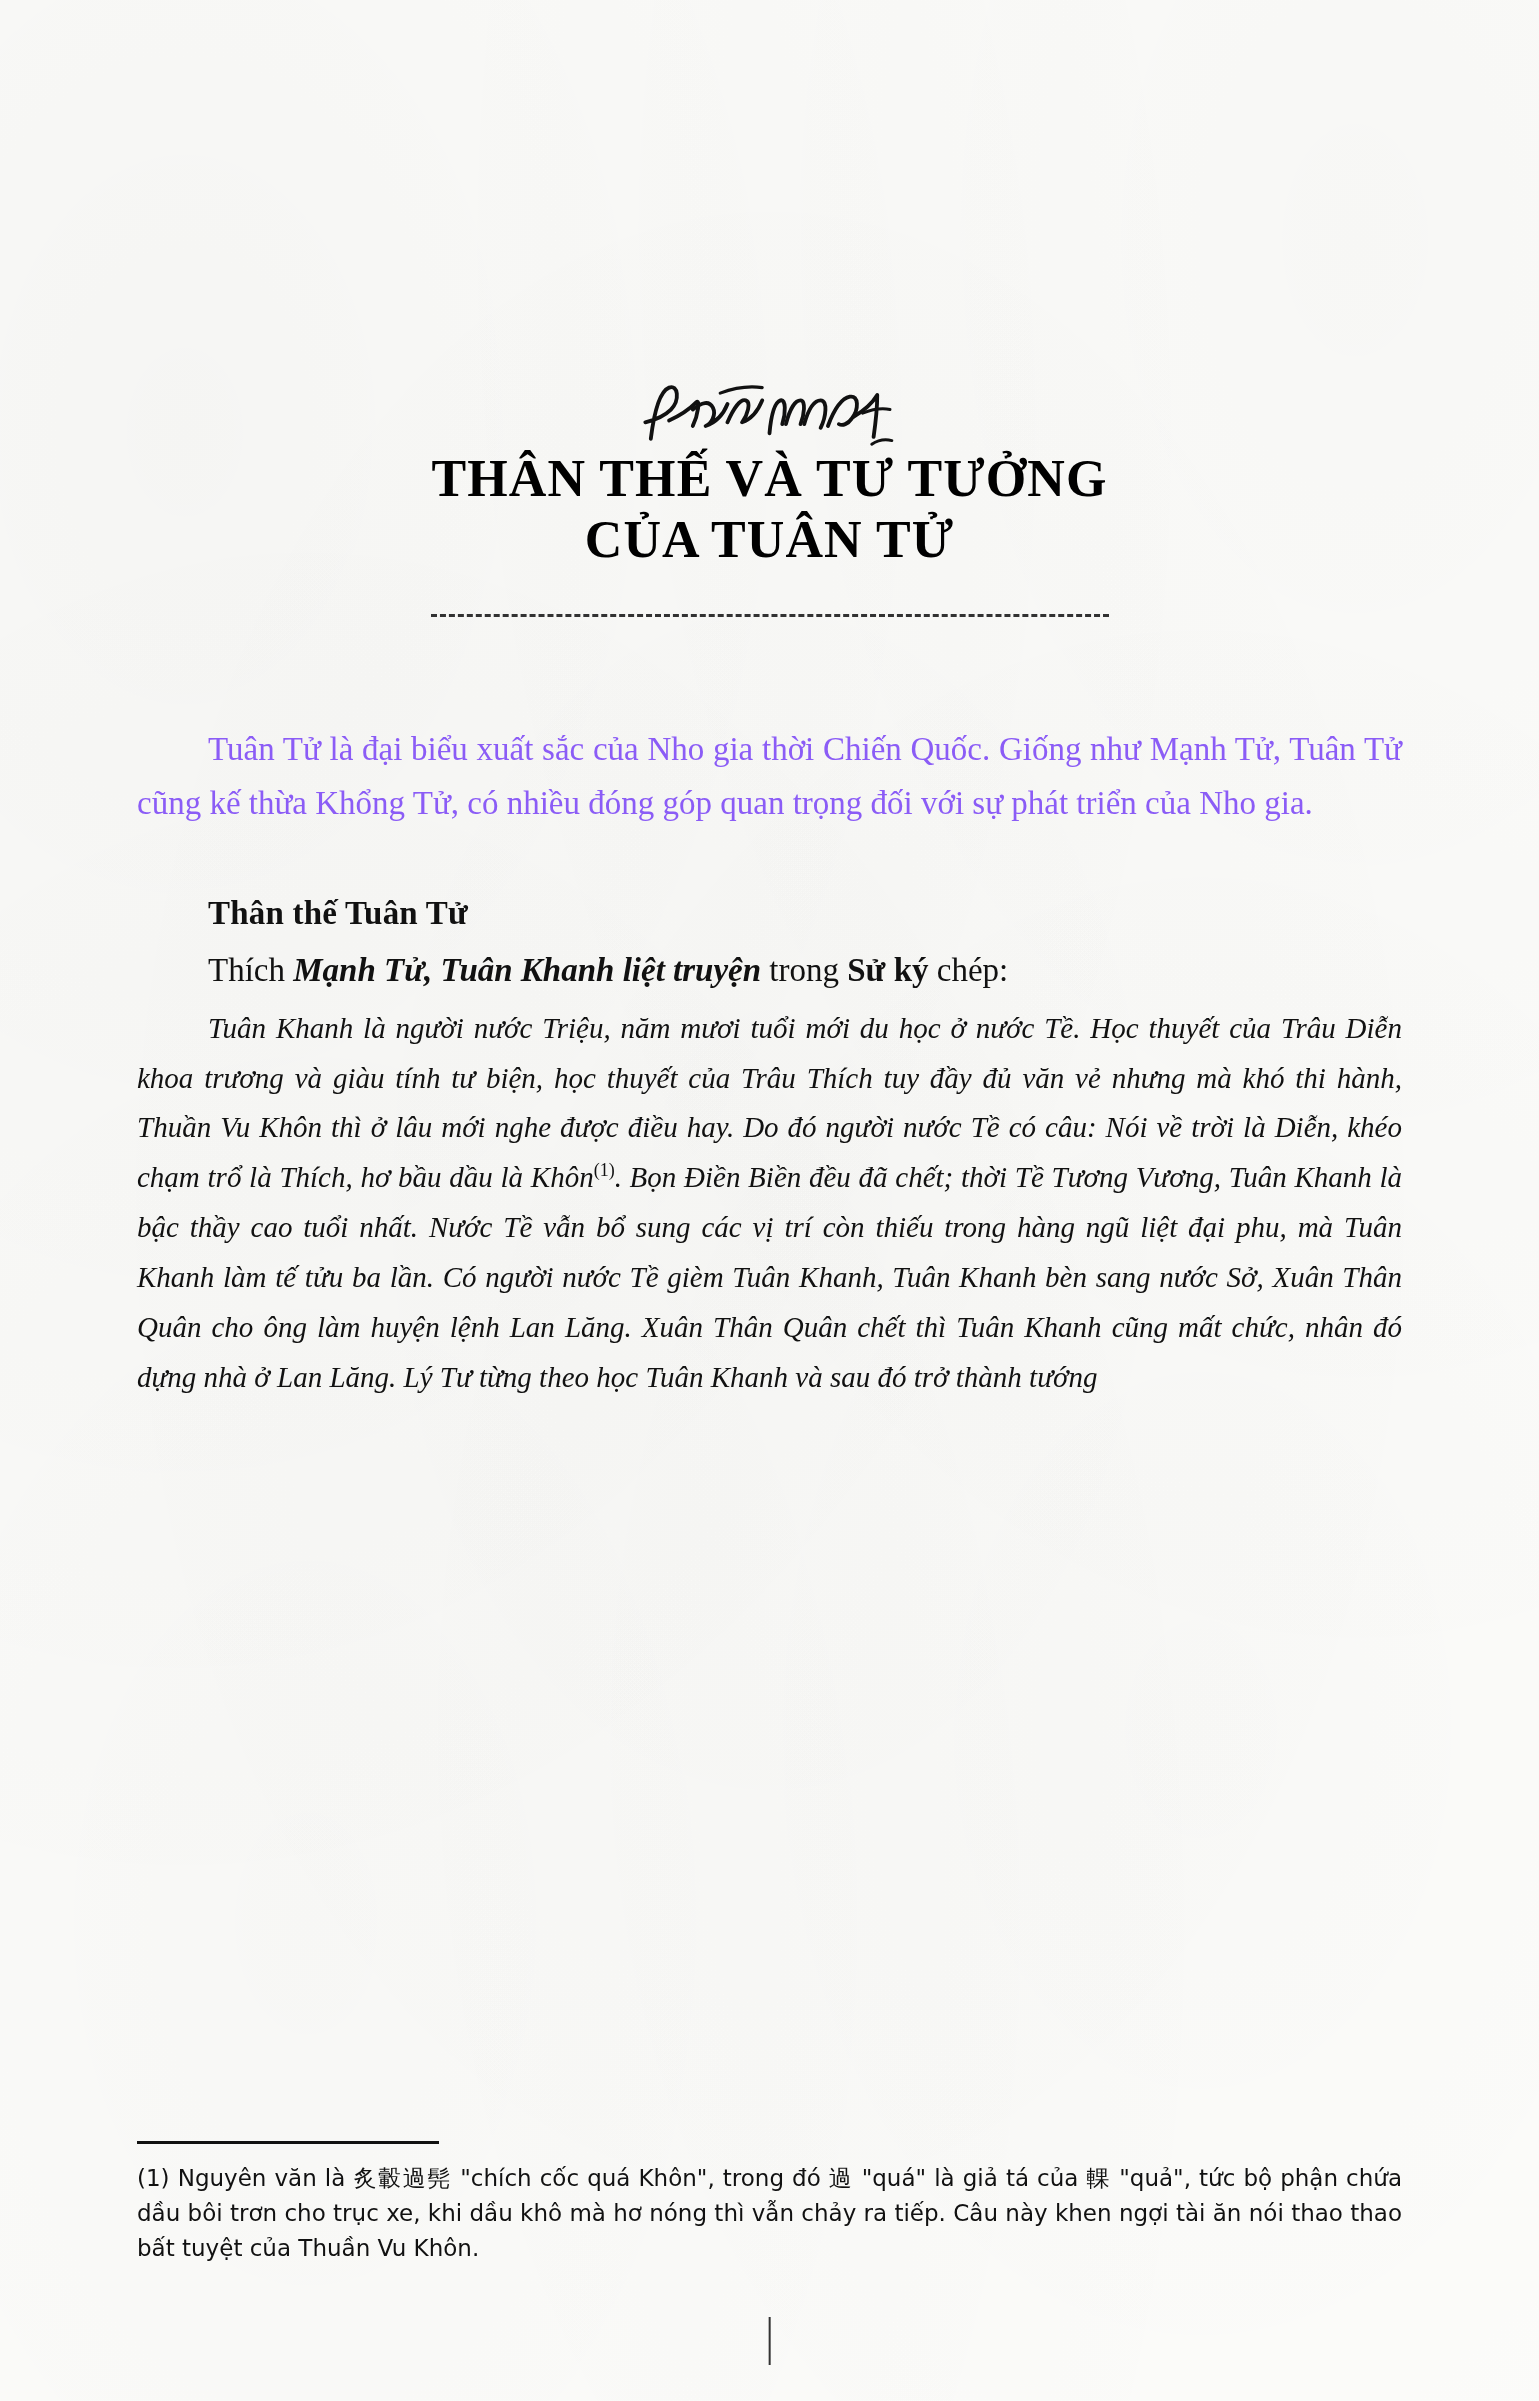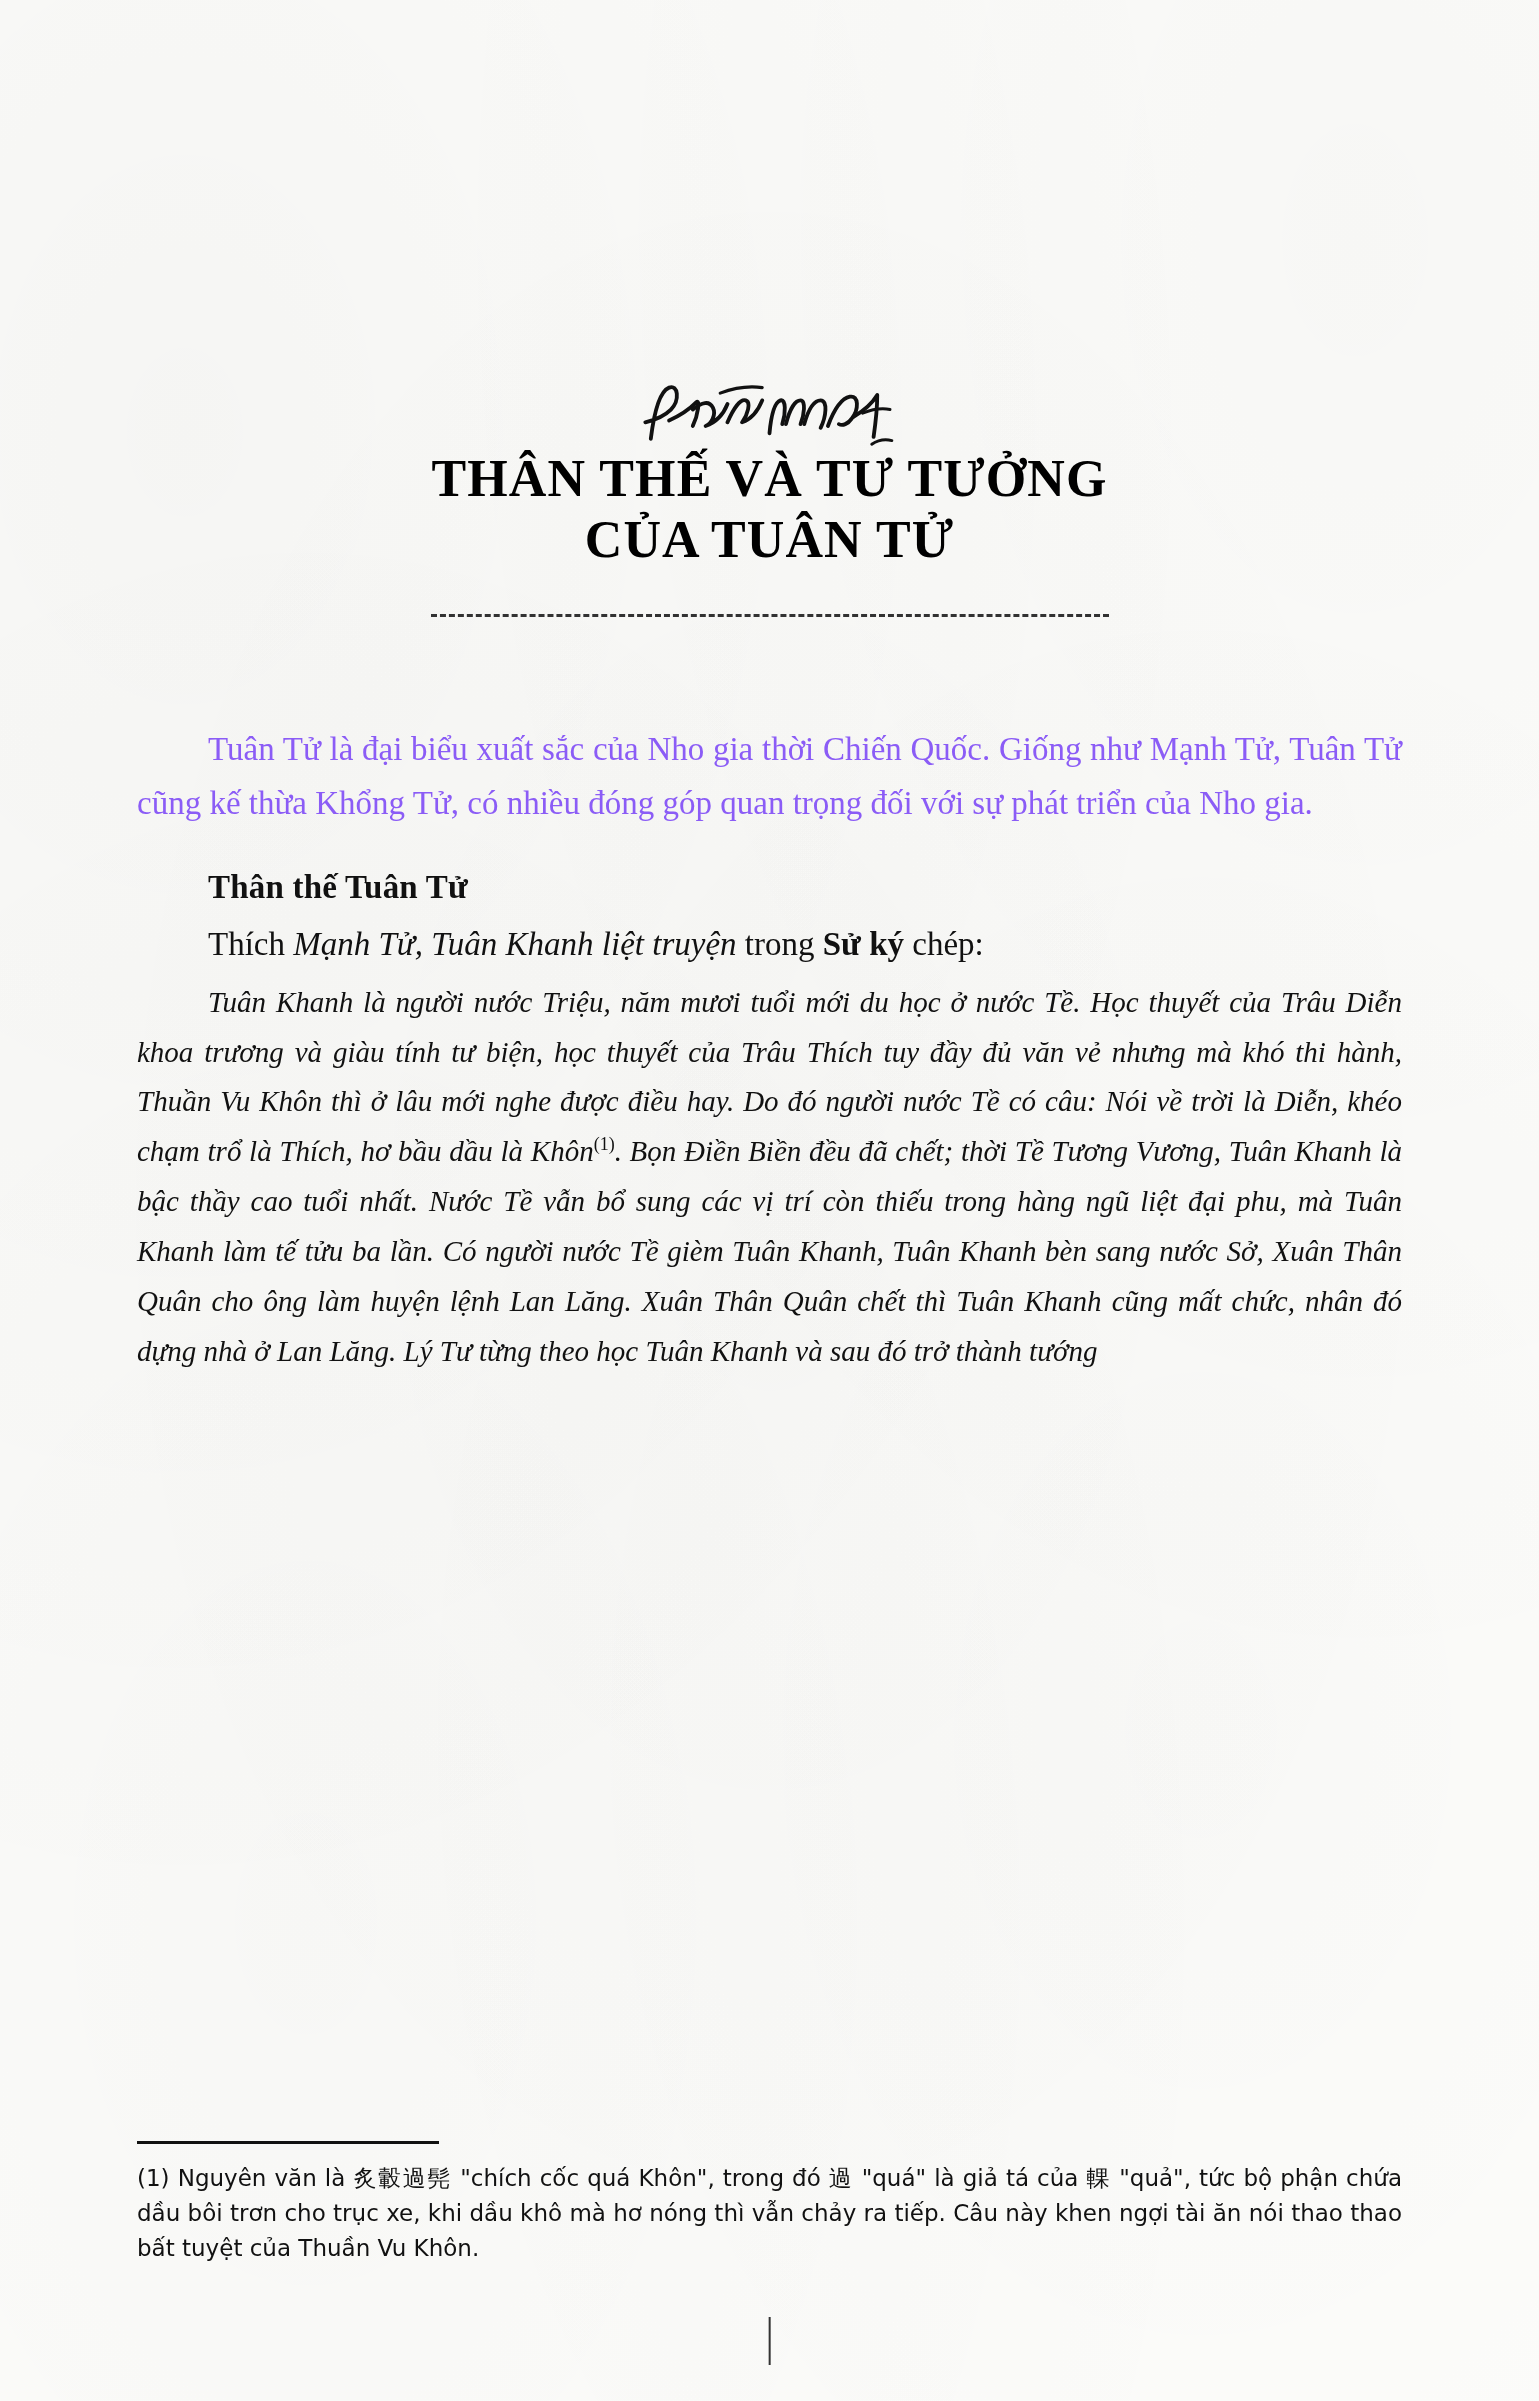--- a/index.html
+++ b/index.html
@@ -84,34 +84,34 @@
     line-height: 1.62;
     text-align: justify;
     color: #8b5cf6;
   }
   .body-block p {
     margin: 0;
     text-indent: 71px;
   }
 
   .section-head {
-    margin-top: 39px;
+    margin-top: 65px;
     font-weight: bold;
     font-size: 33px;
     text-indent: 71px;
     letter-spacing: 0.2px;
   }
 
   .lead-line {
     margin-top: 20px;
     font-size: 33px;
     text-indent: 71px;
   }
   .lead-line b {
-    font-weight: normal;
+    font-weight: bold;
     font-style: italic;
   }
   .lead-line .work {
     font-weight: bold;
     font-style: normal;
   }
 
   .quote {
     margin-top: 14.7px;
     font-style: italic;

